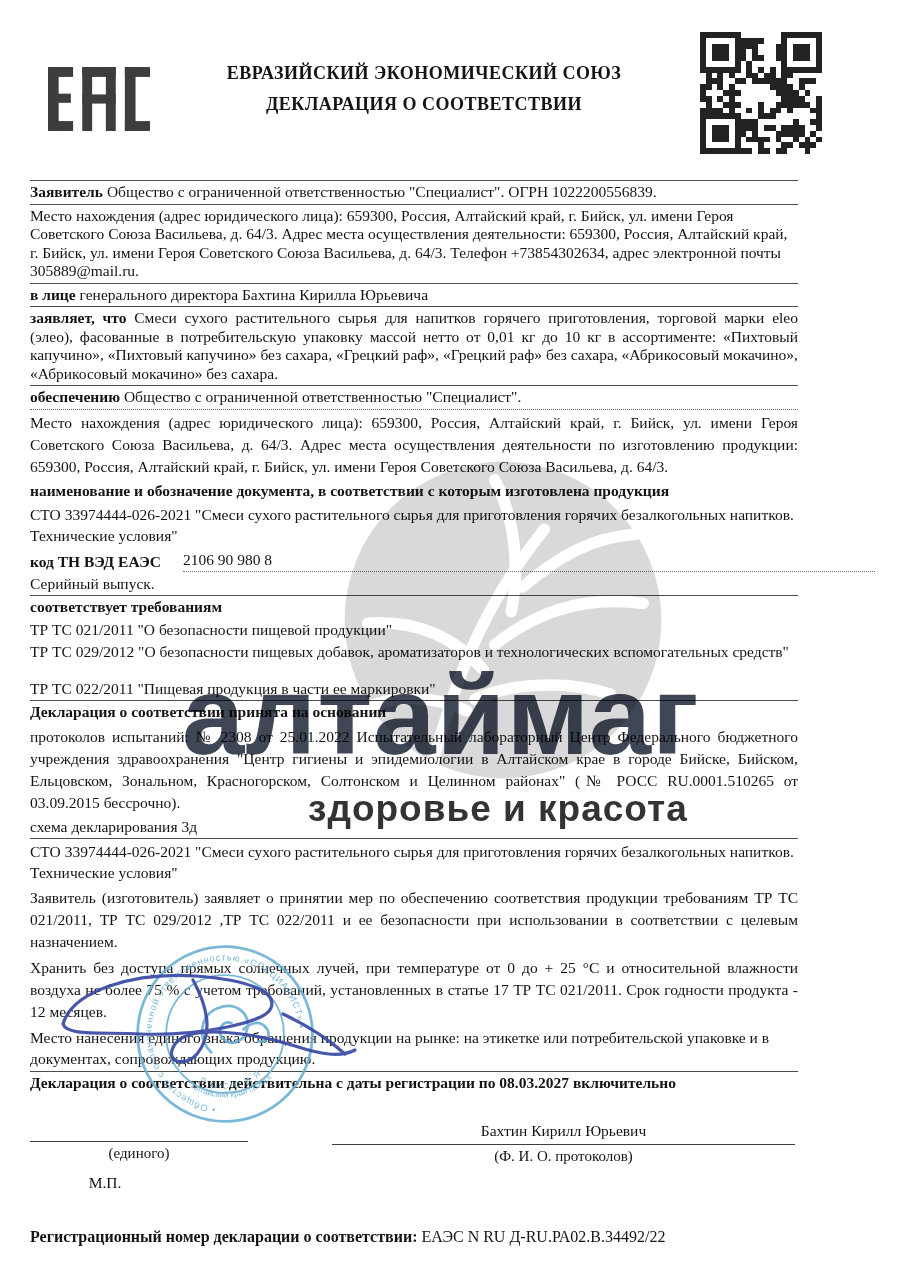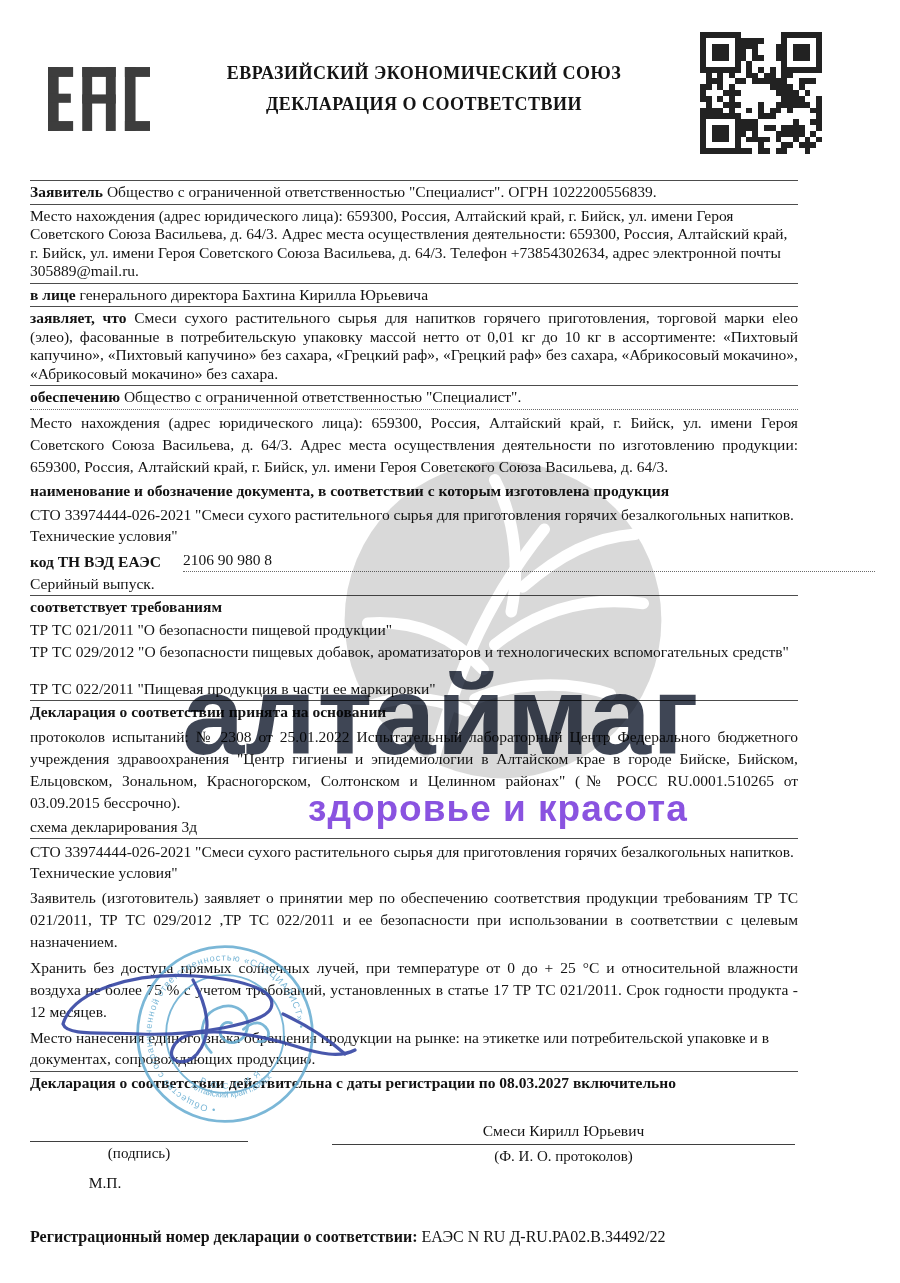--- a/index.html
+++ b/index.html
@@ -58,21 +58,21 @@
   .wm-tree{left:338px;top:455px;width:330px;height:330px;opacity:.62;}
   .wm-brand{
     left:182px;top:660px;width:720px;
     font-family:"Liberation Sans", sans-serif;
     font-weight:bold;font-size:112px;line-height:112px;
     color:#0f172a;letter-spacing:1px;opacity:.8;
   }
   .wm-tagline{
     left:308px;top:788px;
     font-family:"Liberation Sans", sans-serif;
-    font-weight:bold;font-size:37px;color:#6d28d9;opacity:.8;letter-spacing:1px;
+    font-weight:bold;font-size:37px;color:#000000;opacity:.8;letter-spacing:1px;
   }
   .stamp-box{position:absolute;left:133px;top:942px;width:184px;height:184px;opacity:.88;pointer-events:none;}
   .sign-box{position:absolute;left:45px;top:962px;width:360px;height:120px;pointer-events:none;}
 </style>
 </head>
 <body>
 
 <div class="page">
 
   <div class="eac-logo">
@@ -392,25 +392,25 @@
     <p class="lh-lg just">Заявитель (изготовитель) заявляет о принятии мер по обеспечению соответствия продукции требованиям ТР ТС 021/2011, ТР ТС 029/2012 ,ТР ТС 022/2011 и ее безопасности при использовании в соответствии с целевым назначением.</p>
     <p class="lh-lg just">Хранить без доступа прямых солнечных лучей, при температуре от 0 до + 25 °С и относительной влажности воздуха не более 75 %  с учетом требований, установленных в статье 17 ТР ТС 021/2011. Срок годности продукта - 12 месяцев.</p>
     <p class="rule-b lh-md">Место нанесения единого знака обращения продукции на рынке: на этикетке или потребительской упаковке и в документах, сопровождающих продукцию.</p>
 
     <p><b>Декларация о соответствии  действительна с даты регистрации по 08.03.2027 включительно</b></p>
 
     <div class="sig-area">
       <div class="sig-left">
         <div class="sig-space"></div>
         <div class="sig-line"></div>
-        <div class="sig-caption">(подпись)</div>
+        <div class="sig-caption">(единого)</div>
         <div class="mp">М.П.</div>
       </div>
       <div class="sig-right">
-        <div class="sig-name">Смеси Кирилл Юрьевич</div>
+        <div class="sig-name">Бахтин Кирилл Юрьевич</div>
         <div class="sig-line"></div>
         <div class="sig-caption">(Ф. И. О. протоколов)</div>
       </div>
     </div>
 
     <div class="reg-block">
       <div class="reg-line">
         <b>Регистрационный номер декларации о соответствии:</b>
         <span class="reg-value">ЕАЭС N RU Д-RU.РА02.В.34492/22</span>
       </div>

